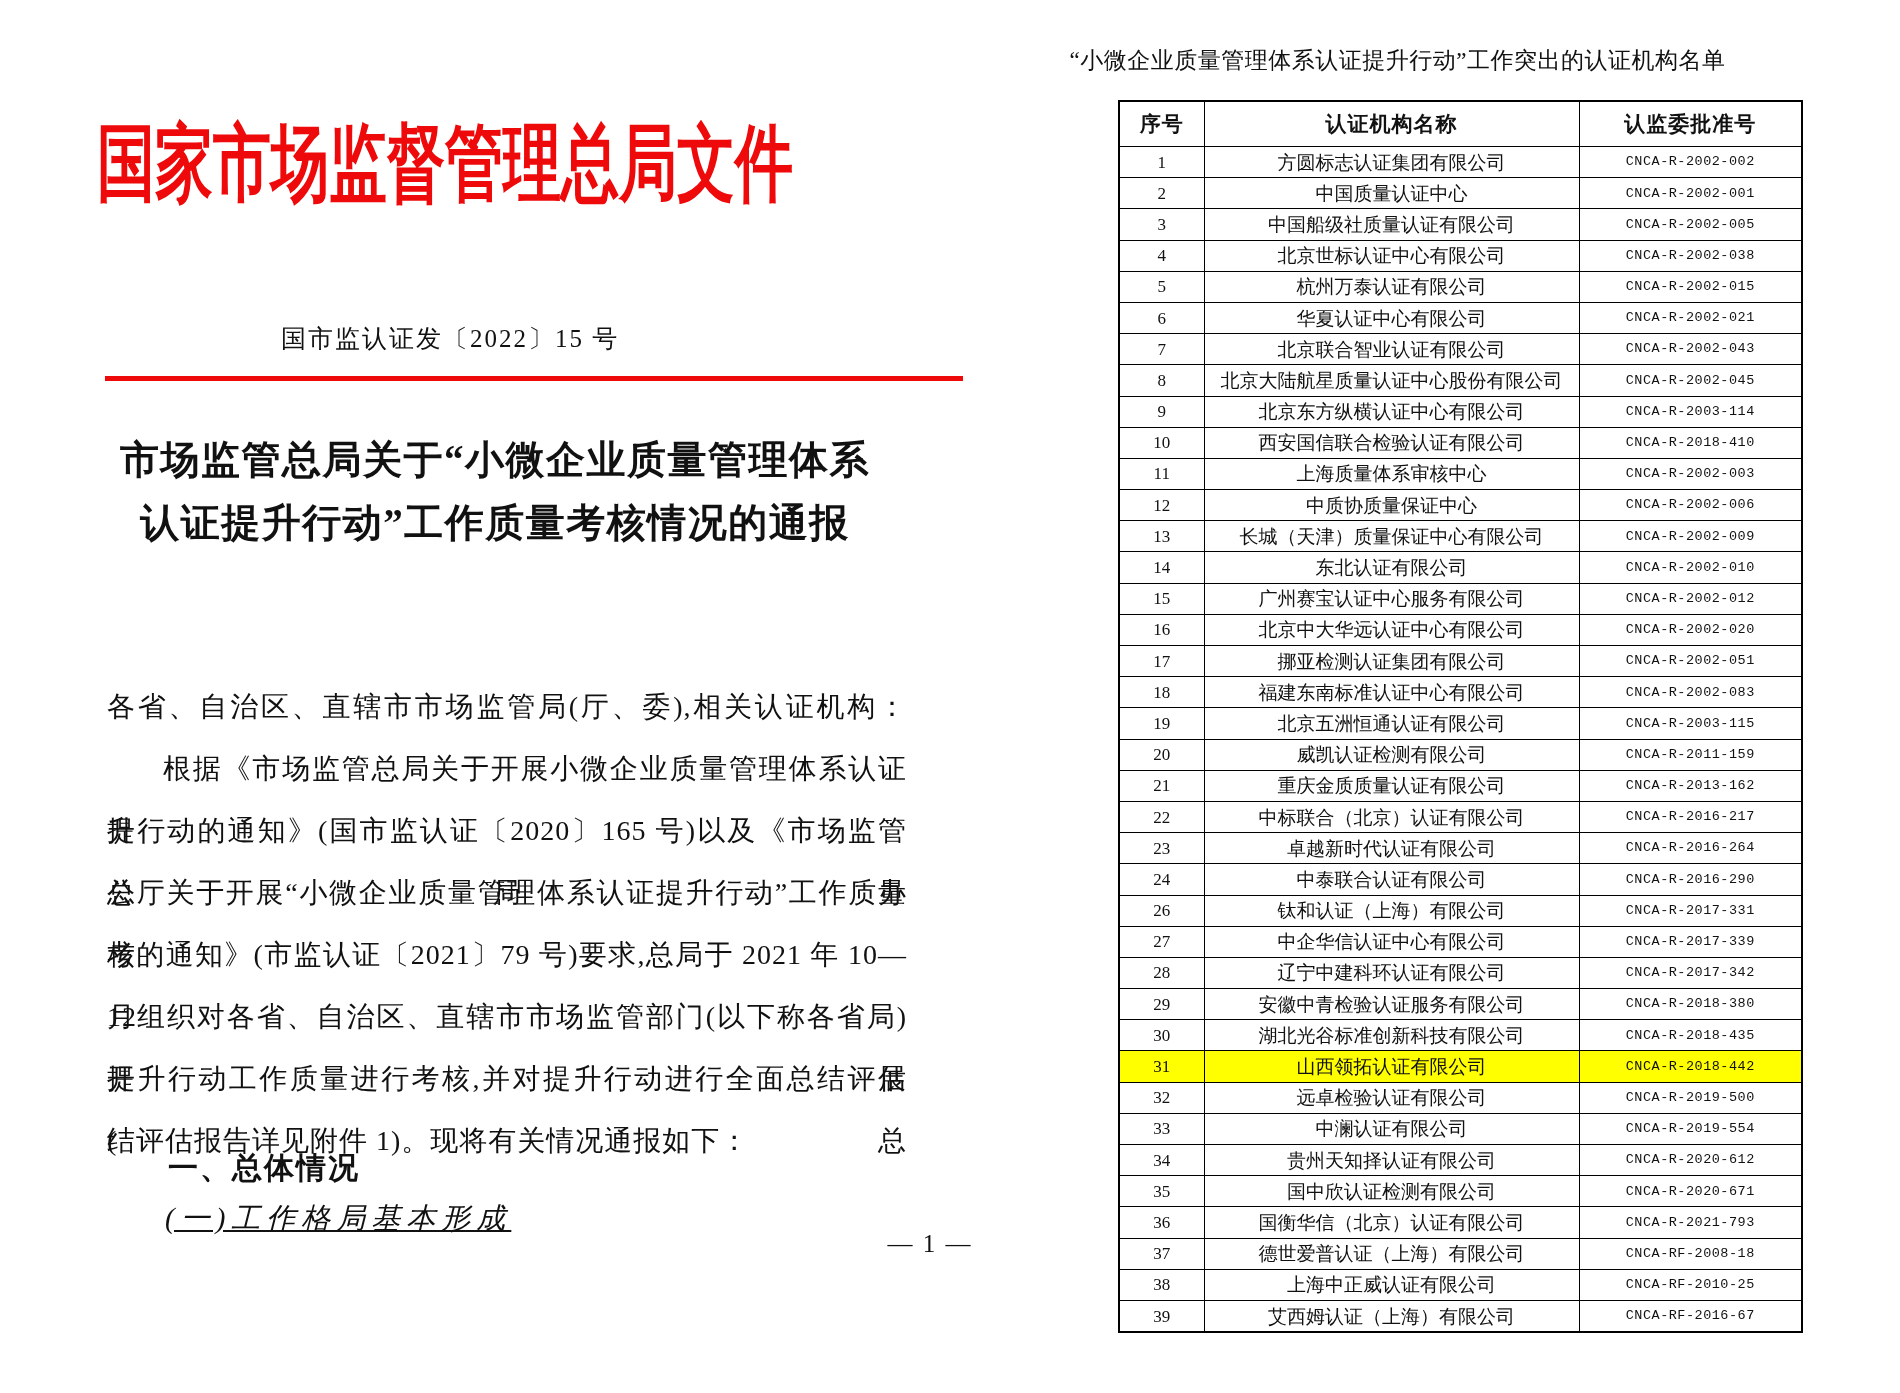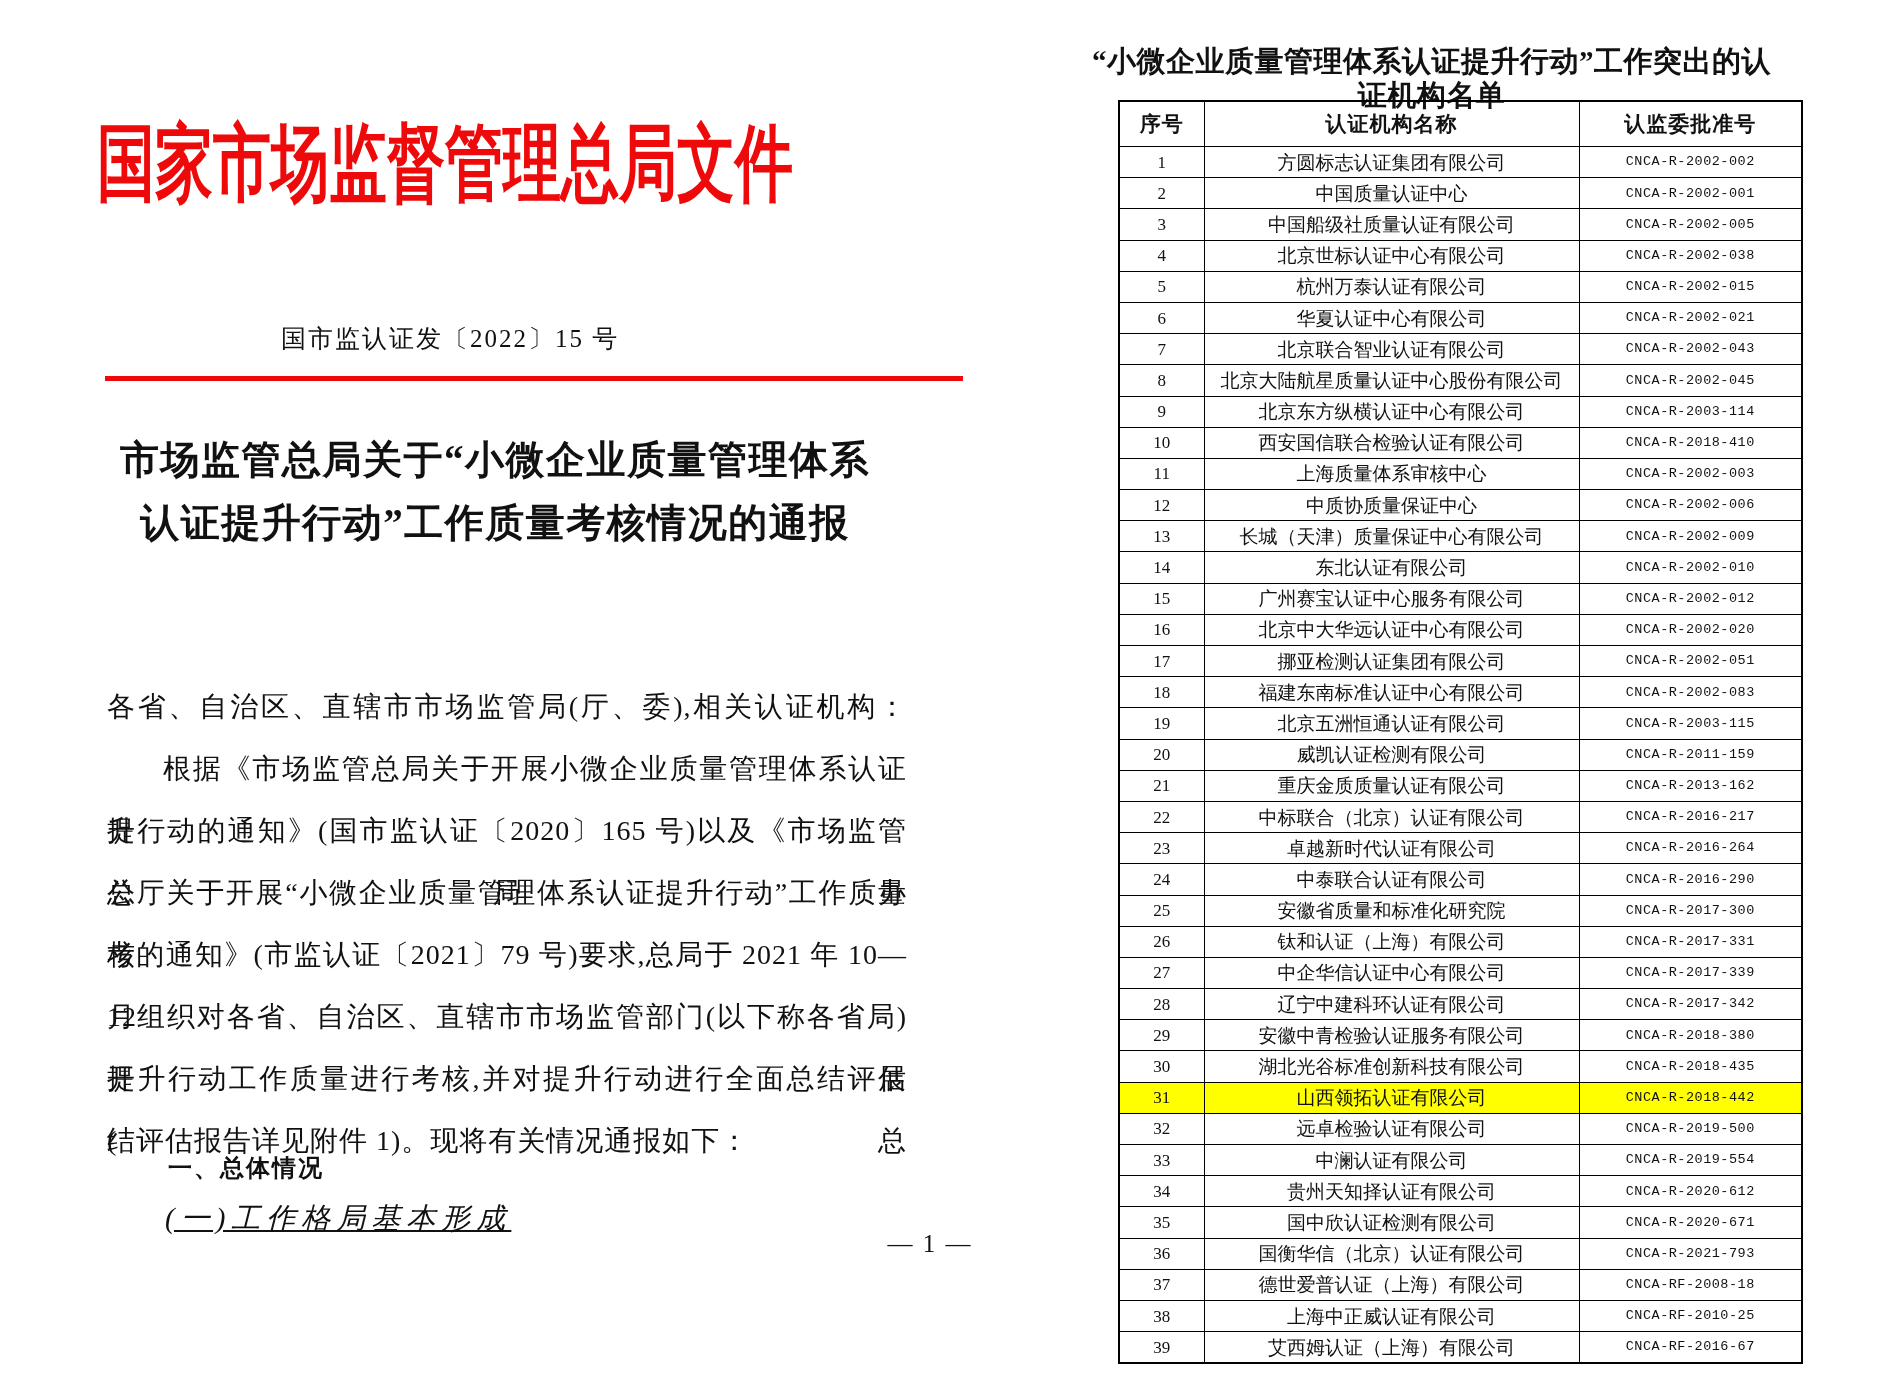--- a/index.html
+++ b/index.html
@@ -13,30 +13,30 @@
   .doc-number{position:absolute;left:95px;top:322px;width:710px;text-align:center;
     font-size:25px;letter-spacing:2px;}
   .red-divider{position:absolute;left:105px;top:376px;width:858px;height:5px;
     background:var(--accent-red,#e80000);}
   .notice-title{position:absolute;left:95px;top:428px;width:800px;text-align:center;
     font-size:39px;line-height:63px;font-weight:bold;letter-spacing:1.5px;}
   .body-block{position:absolute;left:107px;top:676px;width:800px;font-size:28px;}
   .bline{height:62px;line-height:62px;letter-spacing:1px;white-space:nowrap;}
   .bline.just{white-space:normal;text-align:justify;text-align-last:justify;}
   .bline.indent{text-indent:2em;}
-  .section-heading{position:absolute;left:168px;top:1146px;font-size:24px;line-height:44px;
+  .section-heading{position:absolute;left:168px;top:1146px;font-size:30px;line-height:44px;
     font-weight:bold;font-family:"Liberation Sans","DejaVu Sans",sans-serif;letter-spacing:2px;}
   .sub-heading{position:absolute;left:165px;top:1196px;font-size:29px;line-height:44px;
     font-style:italic;letter-spacing:6px;text-decoration:underline;}
   .page-number{position:absolute;left:800px;top:1226px;width:260px;text-align:center;
     font-size:25px;line-height:36px;letter-spacing:2px;}
 
   
-  .attachment-title{position:absolute;left:1079px;top:44px;width:705px;text-align:center;
-    font-size:29px;font-weight:bold;line-height:34px;letter-spacing:0.5px;}
+  .attachment-title{position:absolute;left:1045px;top:44px;width:705px;text-align:center;
+    font-size:23px;font-weight:normal;line-height:34px;letter-spacing:0.5px;}
   table.org-table{position:absolute;left:1118px;top:100px;width:683px;
     border-collapse:collapse;table-layout:fixed;border:2px solid #000;}
   .org-table th,.org-table td{border:1px solid #000;padding:0;text-align:center;vertical-align:middle;}
   .org-table th{height:44px;font-size:21px;font-weight:bold;letter-spacing:1px;}
   .org-table td{height:30.2px;line-height:1;}
   .org-table td.c-no{font-size:17px;}
   .org-table td.c-name{font-size:19px;}
   .org-table td.c-code{font-family:"Liberation Mono","DejaVu Sans Mono",monospace;
     font-size:13.5px;letter-spacing:0.5px;}
   .org-table tr.hl td{background:var(--highlight-yellow,#ffff00);}
@@ -209,25 +209,20 @@
             <td class="c-no">23</td>
             <td class="c-name">卓越新时代认证有限公司</td>
             <td class="c-code">CNCA-R-2016-264</td>
           </tr>
           <tr>
             <td class="c-no">24</td>
             <td class="c-name">中泰联合认证有限公司</td>
             <td class="c-code">CNCA-R-2016-290</td>
           </tr>
           <tr>
-            <td class="c-no">25</td>
-            <td class="c-name">安徽省质量和标准化研究院</td>
-            <td class="c-code">CNCA-R-2017-300</td>
-          </tr>
-          <tr>
             <td class="c-no">26</td>
             <td class="c-name">钛和认证（上海）有限公司</td>
             <td class="c-code">CNCA-R-2017-331</td>
           </tr>
           <tr>
             <td class="c-no">27</td>
             <td class="c-name">中企华信认证中心有限公司</td>
             <td class="c-code">CNCA-R-2017-339</td>
           </tr>
           <tr>

